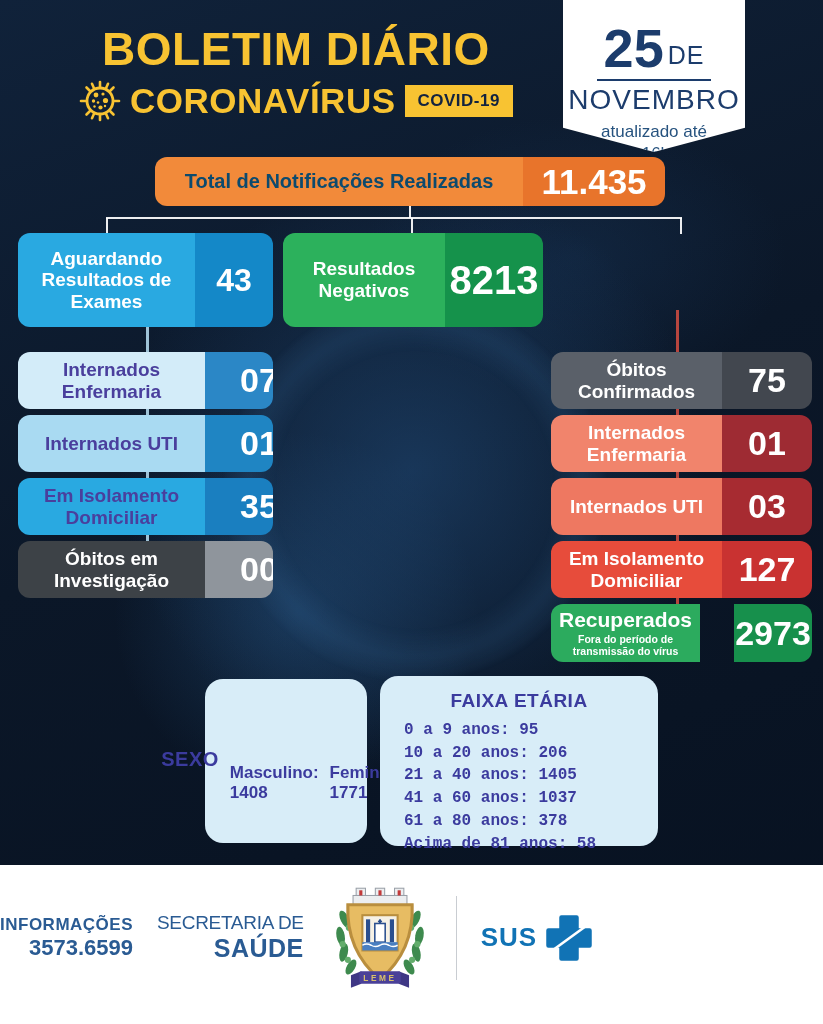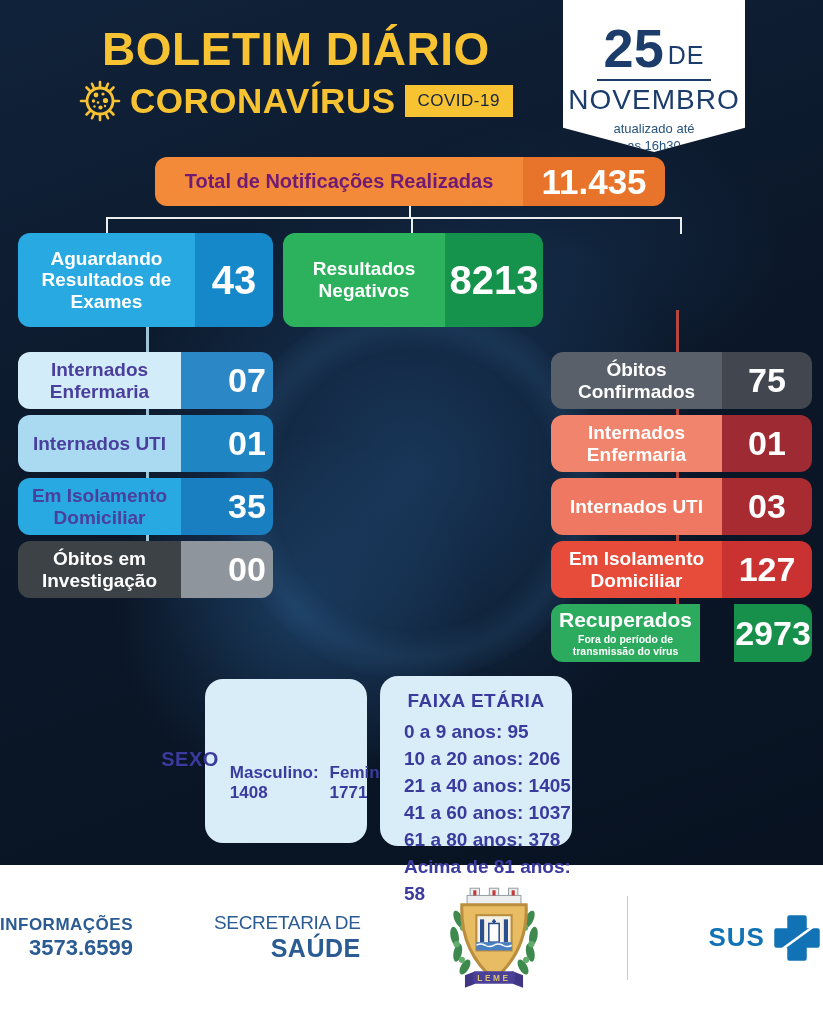--- a/index.html
+++ b/index.html
@@ -18,66 +18,66 @@
     position:absolute; left:225px; top:300px; width:380px; height:380px; border-radius:50%;
     background:radial-gradient(circle, rgba(70,130,185,0) 52%, rgba(70,130,185,.14) 62%, rgba(70,130,185,0) 74%);
     filter:blur(2px);
   }
 
   
   .header { position:absolute; left:56px; top:22px; width:480px; text-align:center; }
   .title { font-size:46px; font-weight:bold; color:#f8c332; letter-spacing:.5px; }
   .subtitle-row { margin-top:4px; display:flex; align-items:center; justify-content:center; gap:9px; }
   .subtitle { font-size:35px; font-weight:bold; color:#f8c332; letter-spacing:.5px; }
-  .covid-badge { background:#f8c332; color:#13233f; font-size:17px; font-weight:normal; padding:6px 13px; letter-spacing:.5px; }
+  .covid-badge { background:#f8c332; color:#13233f; font-size:17px; font-weight:bold; padding:6px 13px; letter-spacing:.5px; }
 
   
   .date-badge {
     position:absolute; left:563px; top:0; width:182px; height:152px; background:#ffffff;
     clip-path:polygon(0 0,100% 0,100% 84%,50% 100%,0 84%);
     text-align:center; padding-top:24px; color:#1c3c6c;
   }
   .date-top { display:flex; justify-content:center; align-items:flex-end; gap:4px; }
   .date-day { font-size:54px; font-weight:bold; line-height:.92; }
   .date-de { font-size:25px; padding-bottom:4px; letter-spacing:1px; }
   .date-rule { width:114px; height:2px; background:#1c3c6c; margin:5px auto 3px; }
   .date-month { font-size:28px; letter-spacing:1px; }
-  .date-updated { margin-top:5px; font-size:13px; line-height:1.3; color:#27537f; }
+  .date-updated { margin-top:5px; font-size:17px; line-height:1.3; color:#27537f; }
   .date-updated span { display:block; }
 
   
   .banner { position:absolute; left:155px; top:157px; width:510px; height:49px; border-radius:12px; overflow:hidden; display:flex; }
-  .banner-label { flex:1; background:#f28a3a; color:#701a75; font-weight:bold; font-size:20px; display:flex; align-items:center; justify-content:center; }
+  .banner-label { flex:1; background:#f28a3a; color:#0c4a6e; font-weight:bold; font-size:20px; display:flex; align-items:center; justify-content:center; }
   .banner-value { width:142px; background:#e8742b; color:#fff; font-weight:bold; font-size:35px; display:flex; align-items:center; justify-content:center; }
 
   
   .conn { position:absolute; background:rgba(255,255,255,.92); }
   .conn-v1 { left:409px; top:206px; width:2px; height:12px; }
   .conn-h  { left:106px; top:217px; width:576px; height:2px; }
   .conn-v2a{ left:106px; top:218px; width:2px; height:16px; }
   .conn-v2b{ left:411px; top:218px; width:2px; height:16px; }
   .conn-v2c{ left:680px; top:218px; width:2px; height:16px; }
   .col-line { position:absolute; width:3px; z-index:1; }
   .col-line-left  { left:146px; top:310px; height:262px; background:rgba(186,224,244,.85); }
   .col-line-right { left:676px; top:310px; height:322px; background:rgba(214,78,66,.85); }
 
   
   .stat { position:absolute; display:flex; border-radius:12px; overflow:hidden; z-index:2; }
   .stat-label { flex:1; display:flex; flex-direction:column; align-items:center; justify-content:center; text-align:center; font-weight:bold; font-size:19px; line-height:1.14; color:#fff; padding:4px 8px; }
   .stat-value { display:flex; align-items:center; justify-content:center; font-weight:bold; color:#fff; font-size:34px; }
 
   .pos-top { top:233px; height:94px; }
-  .box-aguardando { left:18px; width:255px; }  .box-aguardando .stat-value { width:78px; font-size:40px; }
+  .box-aguardando { left:18px; width:255px; }  .box-aguardando .stat-value { width:78px; font-size:32px; }
   .box-negativos  { left:283px; width:260px; } .box-negativos  .stat-value { width:98px; font-size:40px; }
   .box-confirmados{ left:551px; width:261px; } .box-confirmados .stat-value { width:100px; font-size:40px; }
   .box-aguardando .stat-label { background:#29a9e1;padding-left:8px; } .box-aguardando .stat-value { background:#1488c8; }
   .box-negativos  .stat-label { background:#2cb15c; } .box-negativos  .stat-value { background:#15924b; }
   .box-confirmados .stat-label{ background:#e24242; } .box-confirmados .stat-value{ background:#c12b34; }
 
-  .col-left  { left:18px;  width:255px; height:57px; } .col-left  .stat-value { width:92px;padding-left:40px; }
+  .col-left  { left:18px;  width:255px; height:57px; } .col-left  .stat-value { width:68px;padding-left:40px; }
   .col-right { left:551px; width:261px; height:57px; } .col-right .stat-value { width:90px; }
   .row-a { top:352px; } .row-b { top:415px; } .row-c { top:478px; } .row-d { top:541px; } .row-e { top:604px; height:58px;gap:34px; }
 
   .text-indigo .stat-label { color:#4a3f9d; }
   .box-l1 .stat-label { background:#d3ecf9; } .box-l1 .stat-value { background:#2b87c6; }
   .box-l2 .stat-label { background:#a9daf2; } .box-l2 .stat-value { background:#1f85c3; }
   .box-l3 .stat-label { background:#29a9e1; } .box-l3 .stat-value { background:#1a7fc0; }
   .box-l4 .stat-label { background:#3d4247; } .box-l4 .stat-value { background:#8f959c; }
 
   .box-r1 .stat-label { background:#5a6069; } .box-r1 .stat-value { background:#42474f; }
@@ -86,27 +86,27 @@
   .box-r4 .stat-label { background:#e74c3b; } .box-r4 .stat-value { background:#c93231; }
   .box-r5 .stat-label { background:#2cab5e; } .box-r5 .stat-value { background:#17904c; width:104px; }
   .box-r5 .stat-label .main { font-size:21px; }
   .stat-sublabel { font-size:10.5px; font-weight:bold; line-height:1.18; margin-top:1px; }
 
   
   .demo-card { position:absolute; background:#d8edf8; border-radius:18px; color:#3b3b9e; z-index:2; }
   .card-sexo { left:205px; top:679px; width:162px; height:164px; display:flex; flex-direction:row; align-items:center; justify-content:center; gap:11px; }
   .card-sexo .card-title { font-size:20px; font-weight:bold; letter-spacing:.5px; margin-bottom:4px; }
   .card-sexo .card-row { font-size:17px; font-weight:bold;margin-top:44px; }
-  .card-faixa { left:380px; top:676px; width:192px; height:170px; padding:14px 0 0 24px; }
+  .card-faixa { left:380px; top:676px; width:278px; height:170px; padding:14px 0 0 24px; }
   .card-faixa .card-title { font-size:19px; font-weight:bold; text-align:center; margin-right:24px; margin-bottom:7px; letter-spacing:.5px; }
-  .card-faixa .card-row { font-size:19px; font-weight:bold; line-height:1.42; }
+  .card-faixa .card-row { font-size:16px; font-weight:bold; line-height:1.42;font-family:Liberation Mono, monospace; }
 
   
   .footer { position:absolute; left:0; top:865px; width:823px; height:159px; background:#ffffff;
-            display:flex; align-items:center; justify-content:space-between; gap:24px; padding-bottom:14px; }
+            display:flex; align-items:center; justify-content:flex-start; gap:24px; padding-bottom:14px; }
   .info-block { text-align:right; color:#2a5b93; }
   .info-label { font-size:17px; font-weight:bold; letter-spacing:.5px; }
   .info-phone { font-size:22px; font-weight:bold; }
   .secretaria-block { text-align:right; color:#2a5b93; }
   .secretaria-top { font-size:19px; letter-spacing:-.3px; }
   .secretaria-bottom { font-size:25px; font-weight:bold; letter-spacing:.5px; }
   .footer-divider { width:1px; height:84px; background:#c9cdd2; }
   .sus-block { display:flex; align-items:center; gap:6px; }
   .sus-text { font-size:26px; font-weight:bold; color:#1173b5; letter-spacing:1px; }
 </style>

